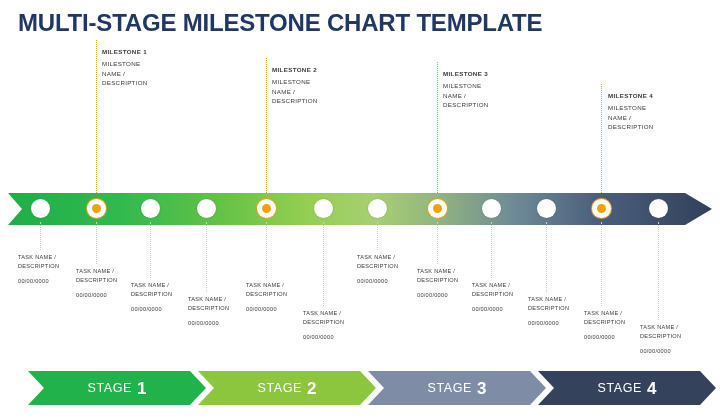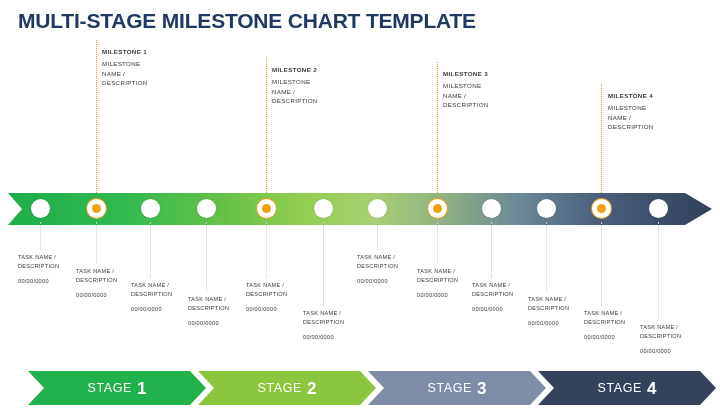--- a/index.html
+++ b/index.html
@@ -8,21 +8,21 @@
     background:#ffffff;
     font-family:"Liberation Sans", sans-serif;
     overflow:hidden;
     position:relative;
   }
   #canvas{position:relative;width:720px;height:419px;}
 
   
   .title{
     position:absolute;left:18px;top:9px;
-    font-size:21px;font-weight:bold;
+    font-size:24px;font-weight:bold;
     color:#1F3864;
     letter-spacing:-0.2px;
     white-space:nowrap;
   }
 
   
   .ms-label{position:absolute;white-space:nowrap;}
   .ms-head{
     font-size:6.2px;font-weight:bold;color:#3a3a3a;
     letter-spacing:0.35px;margin-bottom:4px;

